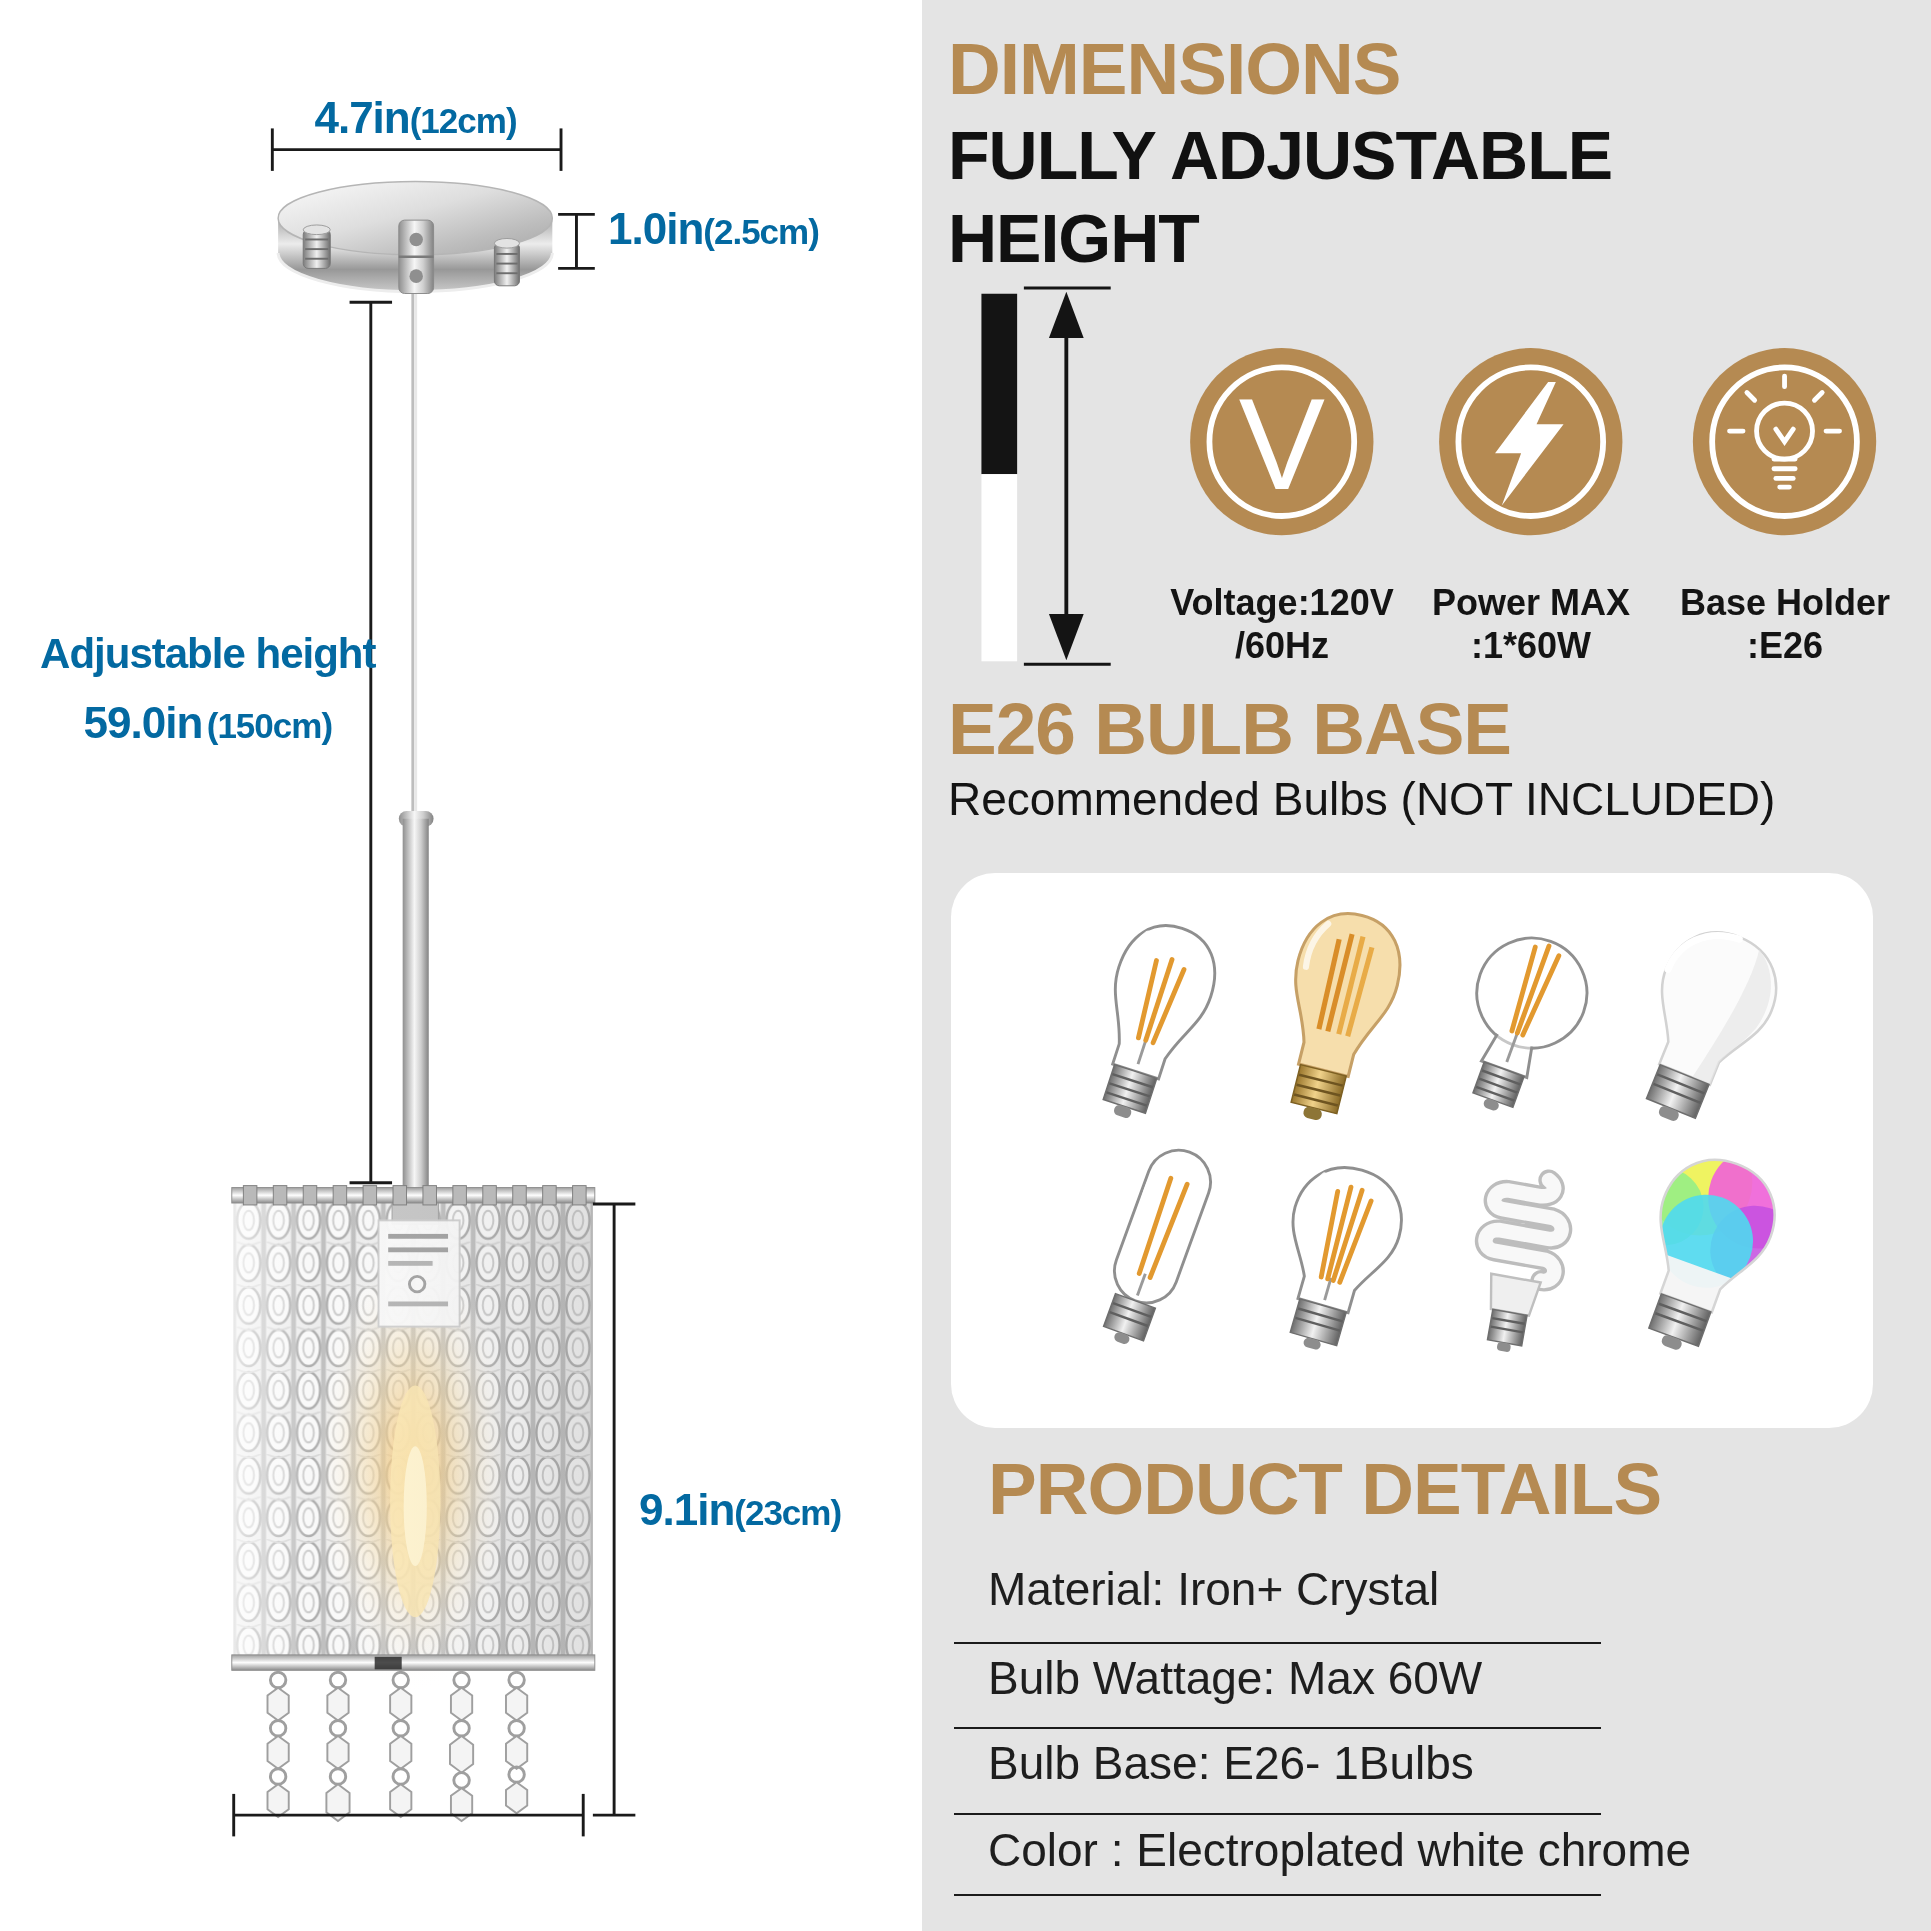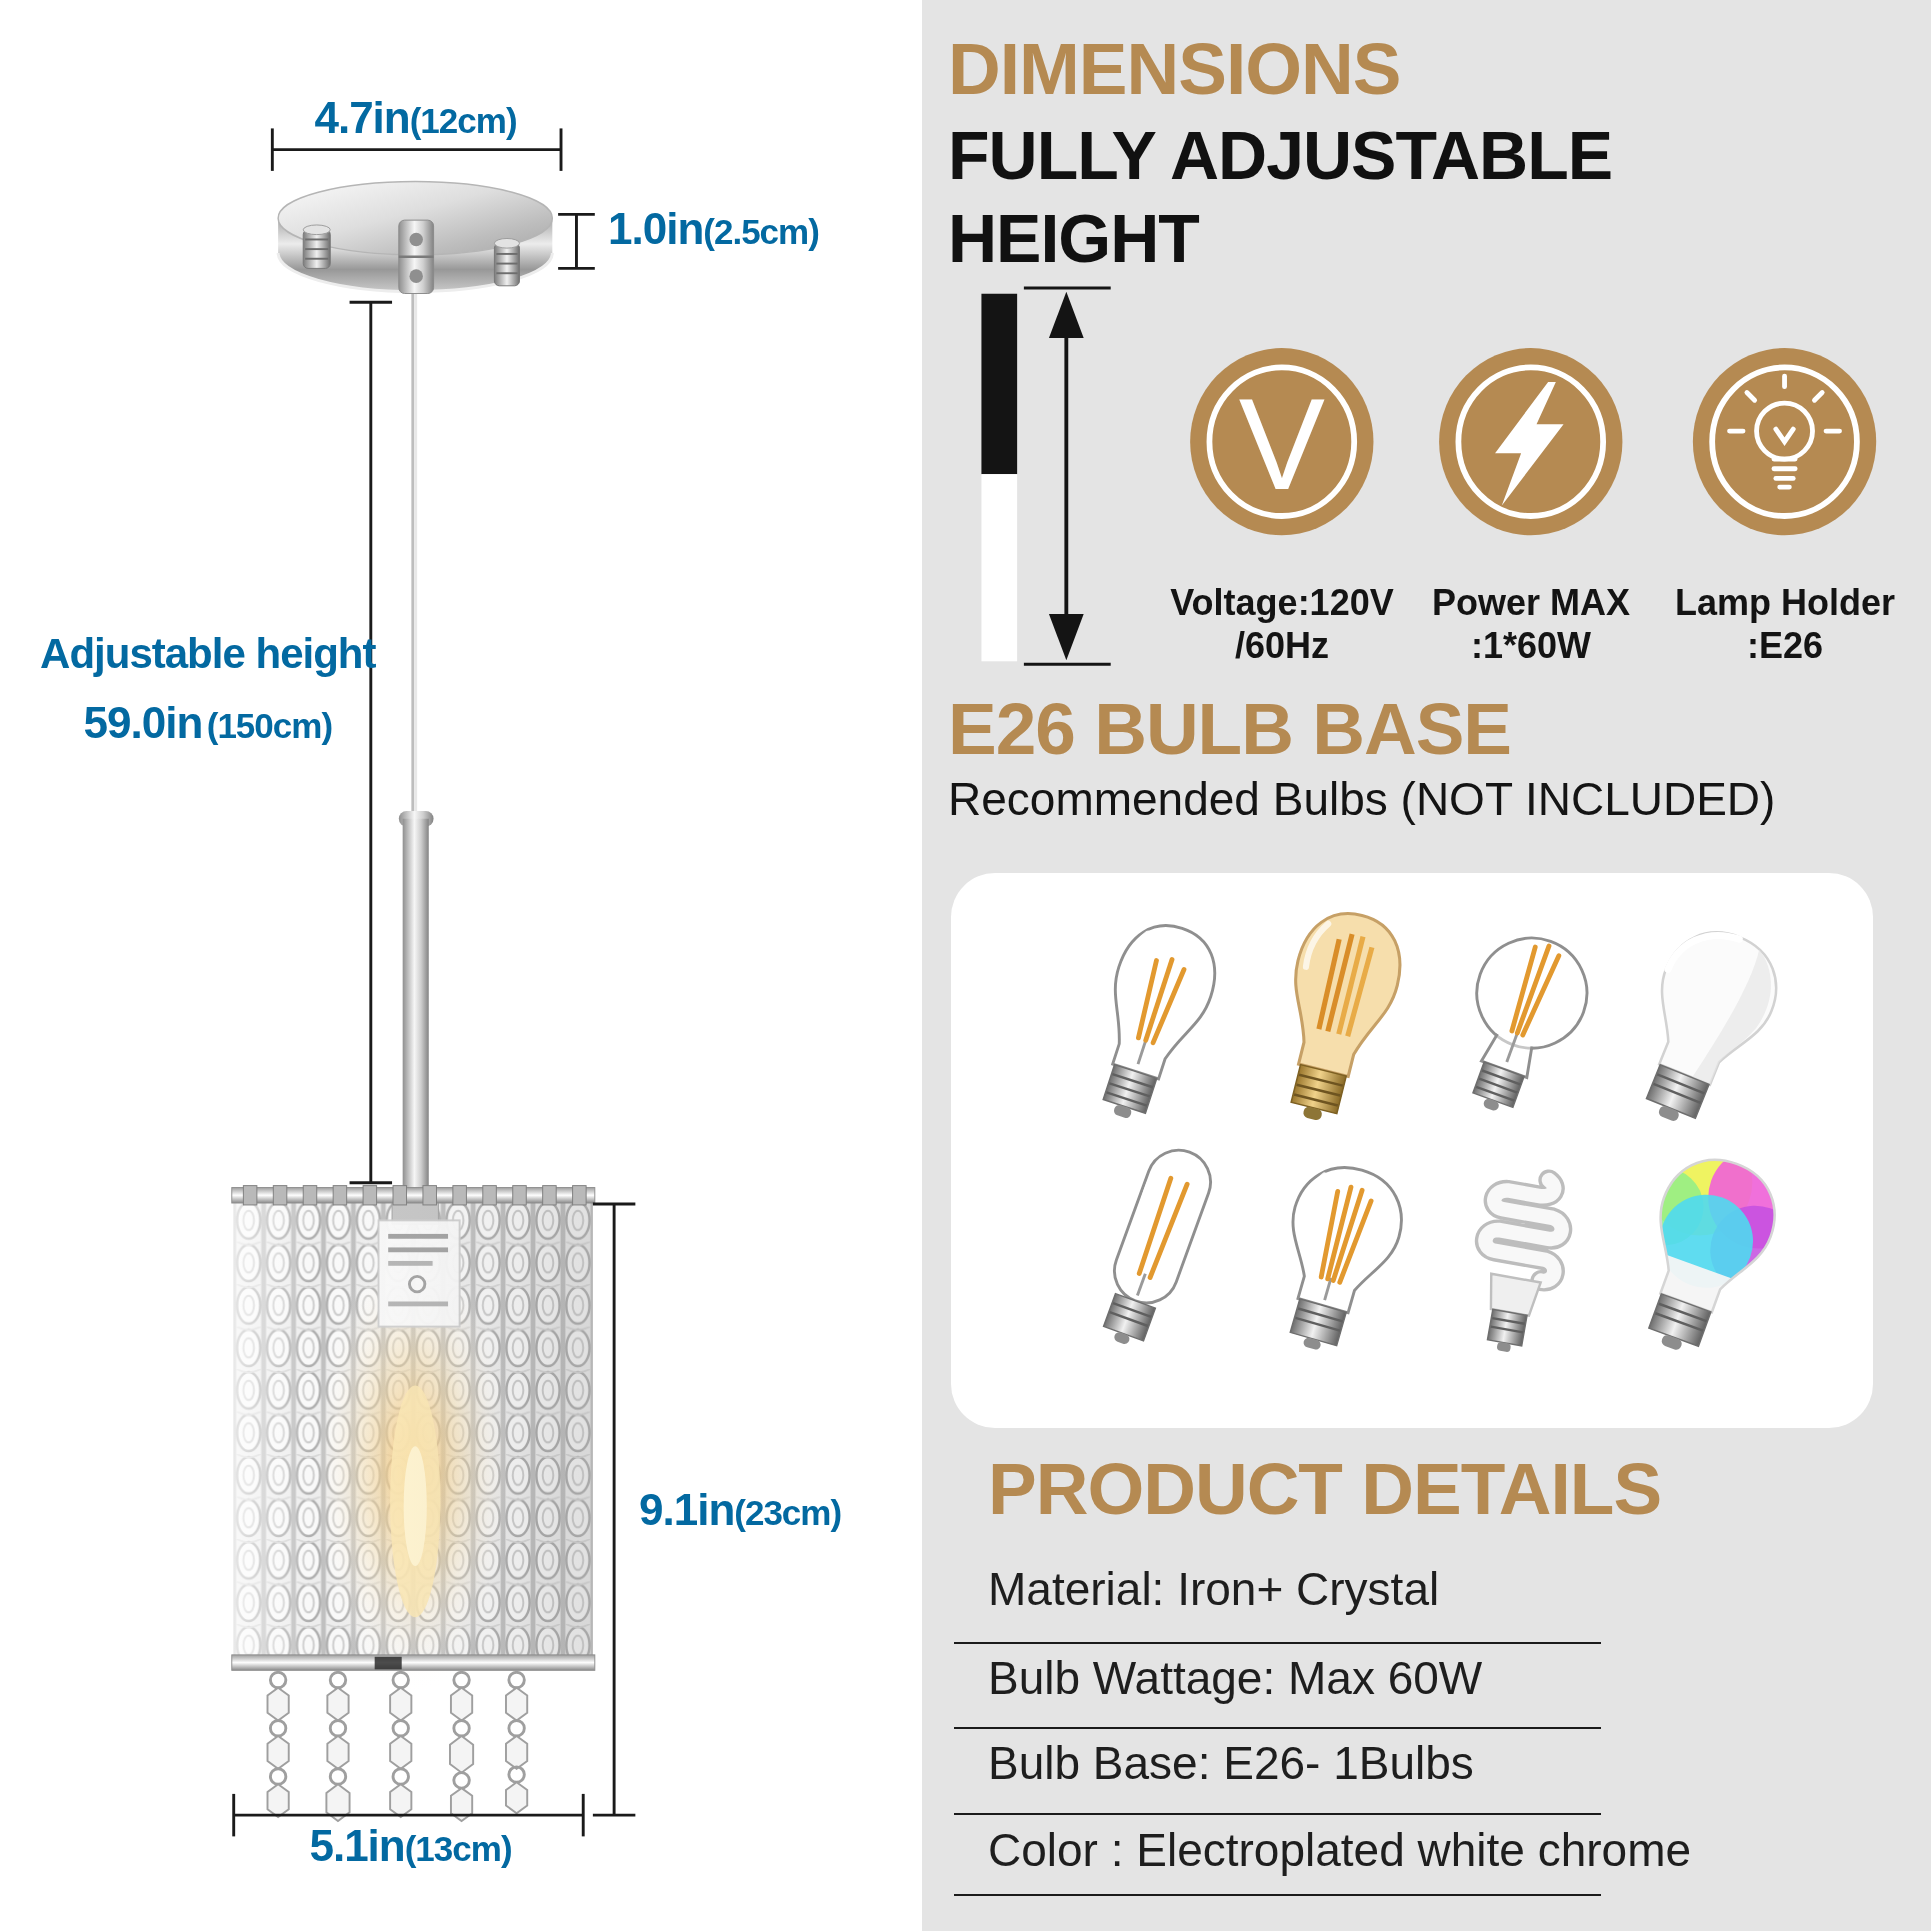--- a/index.html
+++ b/index.html
@@ -220,23 +220,20 @@
   <div class="dim-label center" style="left:4.8px;top:630px;width:406px;white-space:normal;">
     <div style="font-size:42px;font-weight:700;letter-spacing:-1px;">Adjustable height</div>
     <div style="margin-top:20px;">
       <span class="dim-main">59.0in</span>
       <span class="dim-sub">(150cm)</span>
     </div>
   </div>
   <div class="dim-label" style="left:639px;top:1485px;">
     <span class="dim-main">9.1in</span><span class="dim-sub">(23cm)</span>
   </div>
-  <div class="dim-label center" style="left:174px;top:1821px;width:473px;">
-    <span class="dim-main">5.1in</span><span class="dim-sub">(13cm)</span>
-  </div>
 
   <div id="panel"></div>
 
   <div class="gold-title" style="left:948px;top:27px;">DIMENSIONS</div>
   <div id="dims-sub">
     <div>FULLY ADJUSTABLE</div>
     <div>HEIGHT</div>
   </div>
 
   <svg class="abs" style="left:966px;top:278px;" width="164" height="400" viewBox="0 0 170 414">
@@ -281,21 +278,21 @@
 
   <div class="feature-caption" style="left:1137px;top:581px;">
     <div>Voltage:120V</div>
     <div>/60Hz</div>
   </div>
   <div class="feature-caption" style="left:1386px;top:581px;">
     <div>Power MAX</div>
     <div>:1*60W</div>
   </div>
   <div class="feature-caption" style="left:1640px;top:581px;">
-    <div>Lamp Holder</div>
+    <div>Base Holder</div>
     <div>:E26</div>
   </div>
 
   <div class="gold-title" style="left:948px;top:687px;">E26 BULB BASE</div>
   <div id="bulb-sub">Recommended Bulbs (NOT INCLUDED)</div>
 
   <div id="bulb-box"></div>
   <svg class="abs" style="left:951px;top:873px;" width="922" height="555" viewBox="0 0 955 575">
     <defs>
       <linearGradient id="silverB" x1="0" y1="0" x2="1" y2="0">

